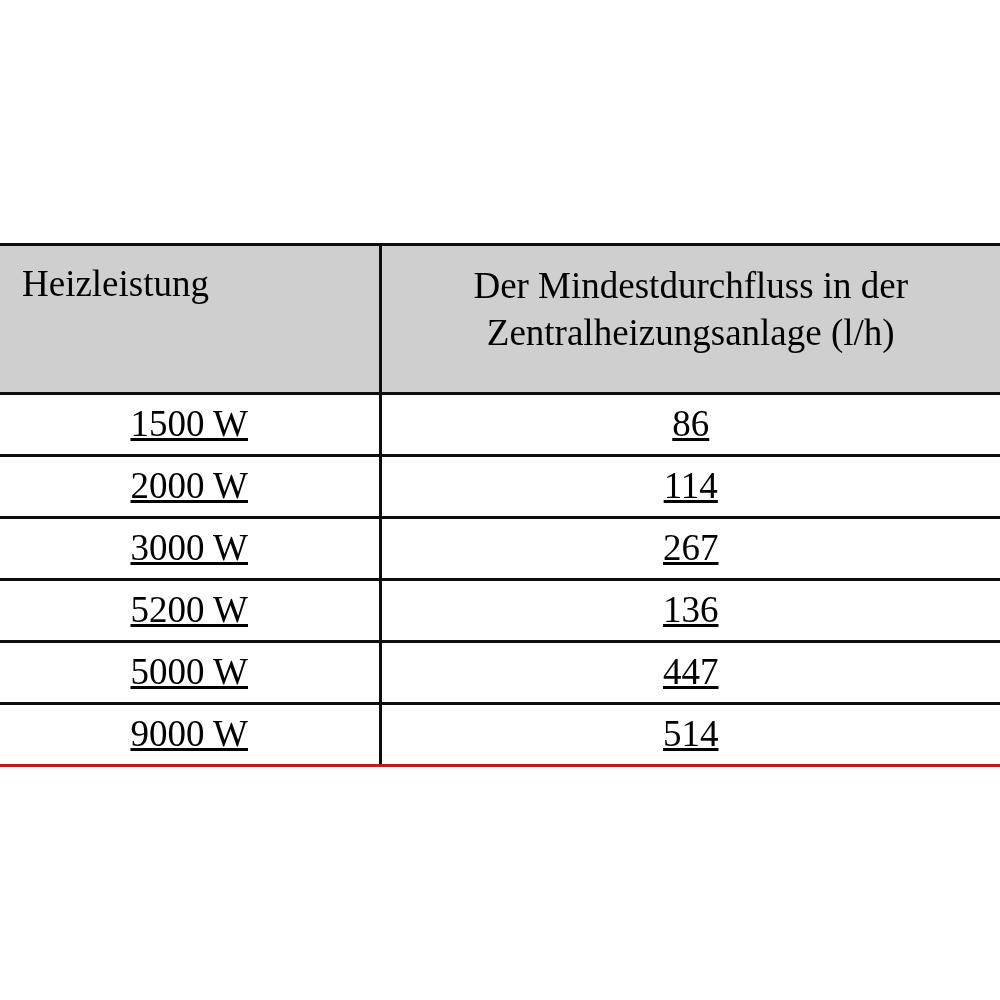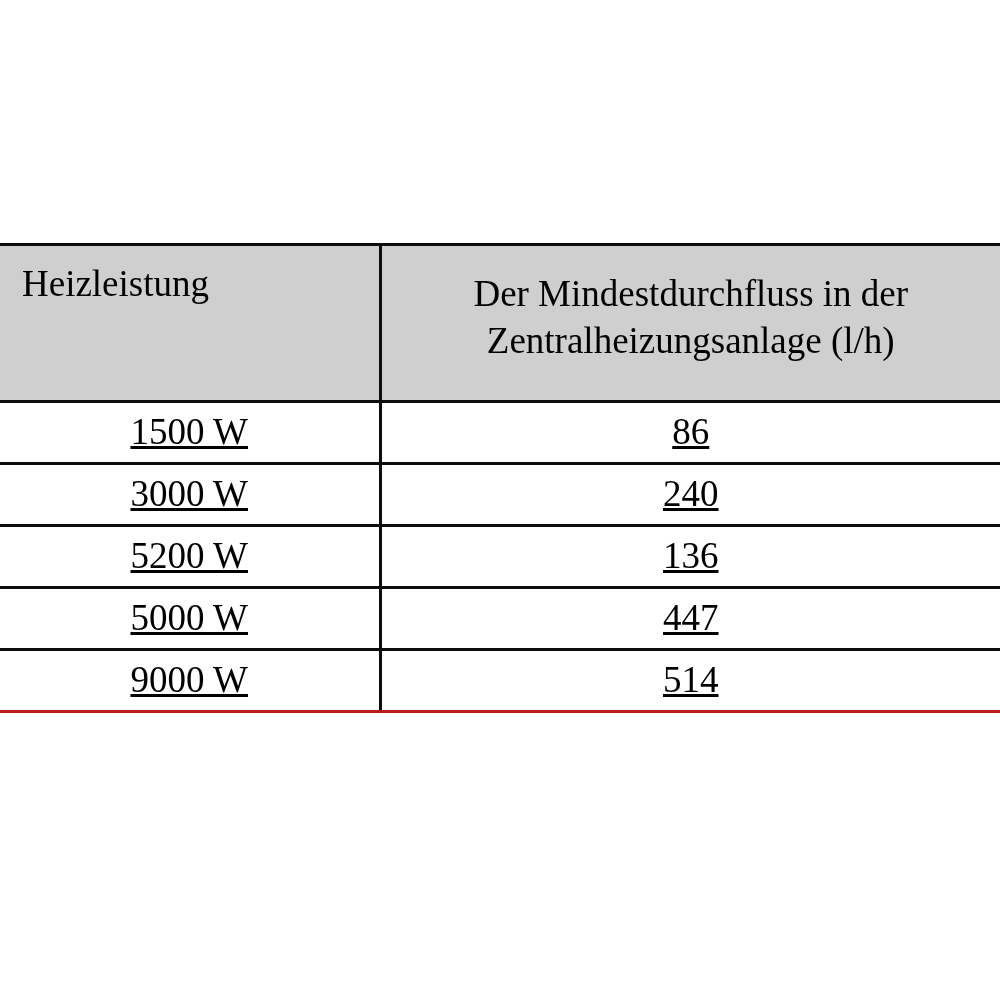--- a/index.html
+++ b/index.html
@@ -57,21 +57,21 @@
     vertical-align: top;
     height: 130px;
   }
   thead th.col-left {
     text-align: left;
     padding-left: 22px;
     padding-top: 14px;
   }
   thead th.col-right {
     text-align: center;
-    padding-top: 24px;
+    padding-top: 16px;
     padding-left: 10px;
     padding-right: 10px;
   }
 
   tbody td {
     font-size: 37px;
     line-height: 1.0;
     height: 59px;
     text-align: center;
     background: #ffffff;
@@ -116,24 +116,32 @@
         <tr>
           <td class="col-left">
               <span class="cell-text">1500 W</span>
             </td>
           <td class="col-right">
               <span class="cell-text">86</span>
             </td>
         </tr>
         <tr>
           <td class="col-left">
+              <span class="cell-text">2000 W</span>
+            </td>
+          <td class="col-right">
+              <span class="cell-text">114</span>
+            </td>
+        </tr>
+        <tr>
+          <td class="col-left">
               <span class="cell-text">3000 W</span>
             </td>
           <td class="col-right">
-              <span class="cell-text">240</span>
+              <span class="cell-text">267</span>
             </td>
         </tr>
         <tr>
           <td class="col-left">
               <span class="cell-text">5200 W</span>
             </td>
           <td class="col-right">
               <span class="cell-text">136</span>
             </td>
         </tr>

